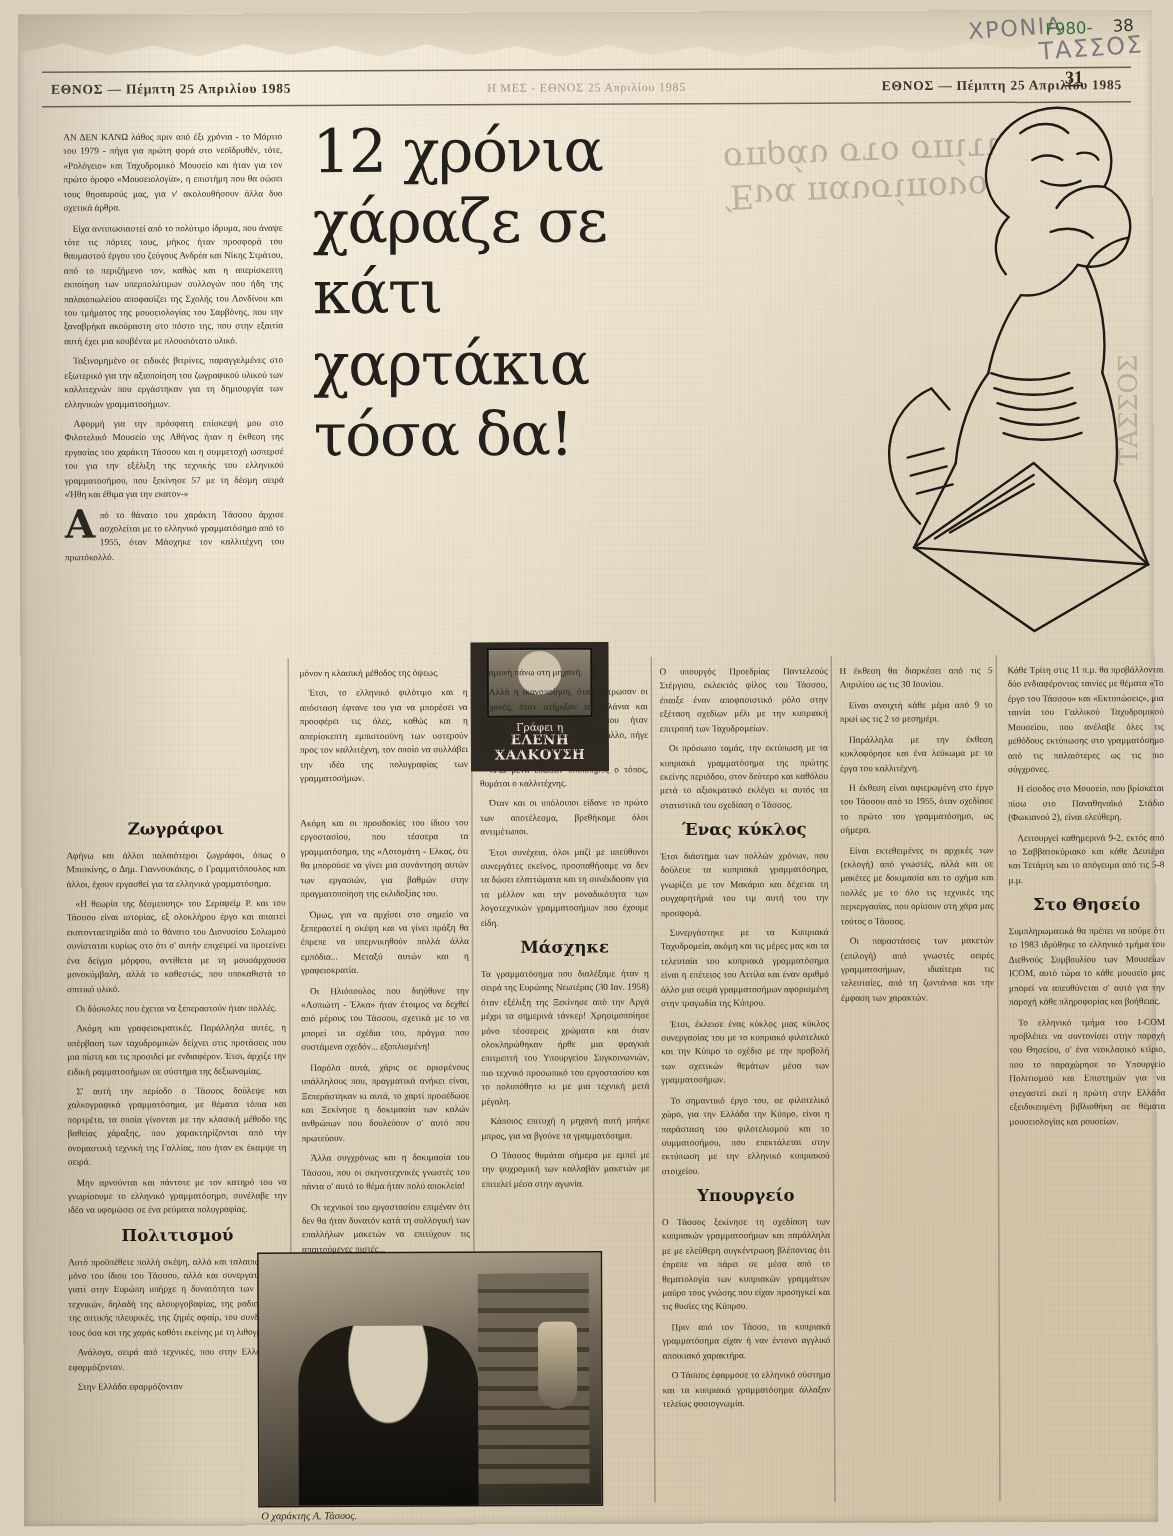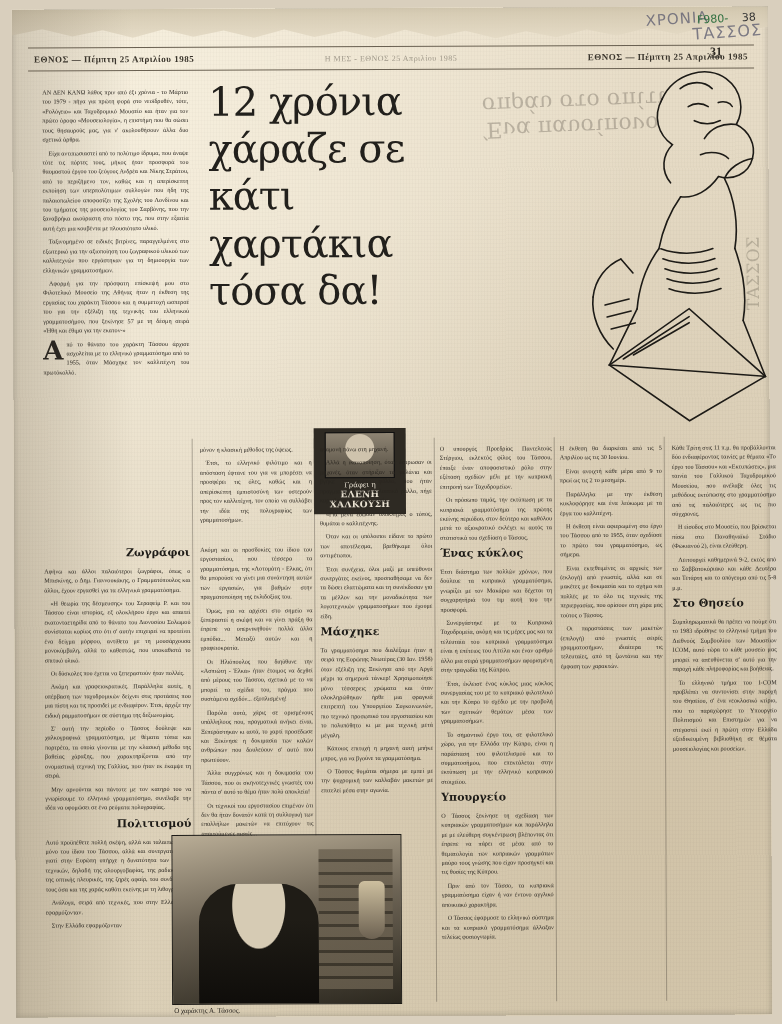--- a/index.html
+++ b/index.html
@@ -132,25 +132,26 @@
     color: #2a2620;
     font-family: "Liberation Serif", serif;
     hyphens: auto;
   }
   .col p { margin: 0 0 4px 0; text-indent: 6px; }
   .col p.noind { text-indent: 0; }
   .sub {
     font-family: "DejaVu Serif", serif;
     font-weight: bold;
     font-size: 11px;
+    text-align: center;
     margin: 7px 0 4px 0;
     color: #1d1b17;
     text-indent: 0 !important;
   }
-  .sub.left { text-align: right; }
+  .sub.left { text-align: center; }
   .dropcap::first-letter {
     float: left;
     font-size: 26px;
     line-height: 22px;
     padding-right: 3px;
     font-family: "DejaVu Serif", serif;
     font-weight: bold;
   }
 
   
@@ -207,20 +208,21 @@
   }
   .photo .vase {
     position: absolute; right: 16px; top: 46px; width: 26px; height: 58px;
     background: linear-gradient(180deg,#cdbf9f,#6c6151);
     border-radius: 6px 6px 14px 14px;
   }
   .caption {
     position: absolute;
     left: 158px; top: 998px;
     font-size: 7px;
+    font-style: italic;
     color: #2a2620;
   }
 
   
   .sticker {
     position: absolute;
     right: 26px; top: 12px;
     font-family: "DejaVu Sans", sans-serif;
     font-size: 11px;
     color: #2f6f3f;

